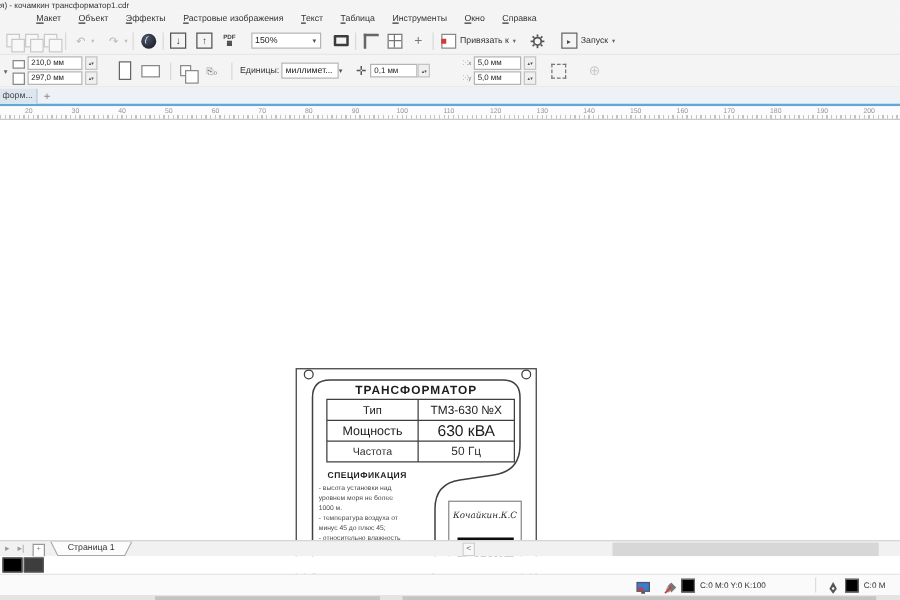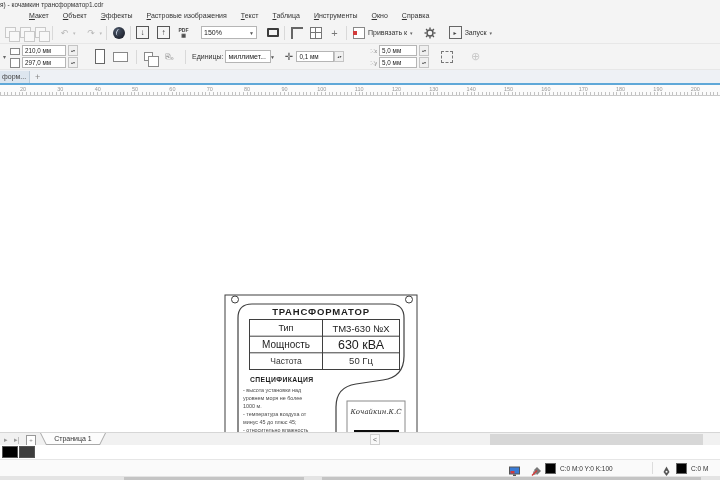--- a/index.html
+++ b/index.html
@@ -69,21 +69,21 @@
                  padding-left:2px;box-sizing:border-box;white-space:nowrap;overflow:hidden;}
   #doctab-new{position:absolute;left:35px;top:1px;font-size:9px;line-height:12px;color:#888;}
   
   #hruler{left:0;top:85px;width:720px;height:11px;background:#fbfbfb;border-bottom:1px solid #c9c9c9;
           box-sizing:border-box;
           background-image:repeating-linear-gradient(to right,#c2c2c2 0 1px,transparent 1px 3.735px);
           background-size:100% 3px;background-repeat:repeat-x;background-position:0 100%;}
   .rlabel{position:absolute;bottom:3px;transform:translateX(-50%);font-size:5.5px;color:#999;}
   
   #canvas{left:0;top:96px;width:720px;height:336px;background:#ffffff;}
-  #plate{left:222px;top:194px;width:198px;height:188px;}
+  #plate{left:234px;top:194px;width:198px;height:188px;}
   
   #pagebar{left:0;top:432px;width:720px;height:13px;background:#f1f1f1;border-top:1px solid #d6d6d6;
            box-sizing:border-box;}
   .navicon{position:absolute;top:2px;font-size:7px;color:#999;line-height:9px;}
   .addpage{position:absolute;left:26px;top:2px;width:8px;height:9px;border:1px solid #999;
            font-size:6px;line-height:8px;text-align:center;color:#888;background:#fff;}
   .ptab-outer{position:absolute;left:40px;top:0;width:66px;height:12px;background:#a9a9a9;
               clip-path:polygon(0 0,100% 0,calc(100% - 6px) 100%,6px 100%);}
   .ptab-inner{position:absolute;left:1px;top:0;width:64px;height:11px;background:#fcfcfc;
               clip-path:polygon(0 0,100% 0,calc(100% - 5.5px) 100%,5.5px 100%);

